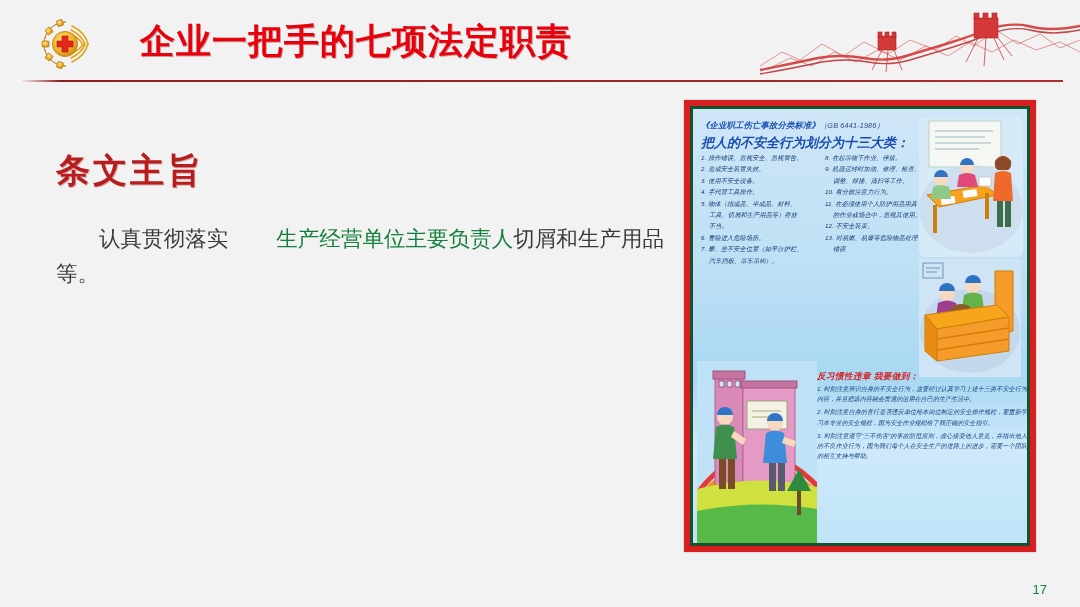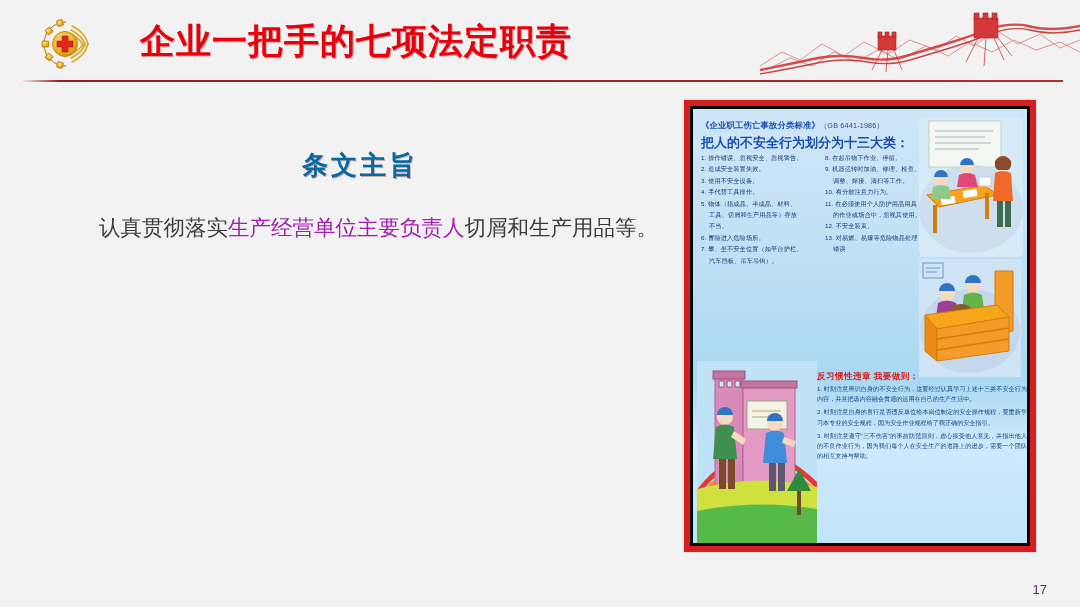--- a/index.html
+++ b/index.html
@@ -54,64 +54,65 @@
     background: linear-gradient(to right, #ffffff 0%, #8e2020 4%, #9c2525 60%, #b03030 100%);
   }
 
   
   .left-col {
     position: absolute;
     left: 56px; top: 120px;
     width: 608px;
   }
   .section-title {
-    text-align: center;
-    font-size: 26px;
-    font-weight: bold;
-    color: #0369a1;
+    font-size: 34px;
+    font-weight: bold;
+    color: #b91c1c;
     letter-spacing: 3px;
     margin: 28px 0 28px 0;
     text-shadow: 1px 1px 0 rgba(130,0,0,0.3);
   }
   .para {
     font-size: 21.5px;
     line-height: 35px;
     color: #3b3b3b;
     text-align: justify;
     text-justify: inter-character;
     margin: 0 0 4px 0;
   }
   .para.indent {
     text-indent: 2em;
   }
   .hl-red {
-    color: #a21caf;
+    color: #15803d;
+    margin-left: 48px;
   }
   .hl-red-bold {
     color: #e8131d;
     font-weight: bold;
   }
 
   
   .poster {
     position: absolute;
     left: 684px; top: 100px;
     width: 352px; height: 452px;
     background: #d71f1f;
     padding: 6px;
     box-sizing: border-box;
     box-shadow: 0 0 2px rgba(0,0,0,0.25);
   }
   .poster-inner {
     position: relative;
     width: 100%; height: 100%;
-    background: #000000;
+    background: #14532d;
     padding: 3px;
     box-sizing: border-box;
     overflow: hidden;
+    font-style: italic;
   }
   .poster-canvas {
     position: relative;
     width: 100%; height: 100%;
     background: linear-gradient(to bottom, #cfe6f7 0%, #bfe0f5 35%, #a8d8f2 62%, #cfe9fb 78%, #bfe4f8 100%);
     overflow: hidden;
   }
 
   
   .p-head {
@@ -197,21 +198,21 @@
     color: #12407d;
     margin-bottom: 3px;
     text-align: justify;
   }
 
   
   .page-num {
     position: absolute;
     right: 33px; bottom: 10px;
     font-size: 13px;
-    color: #701a75;
+    color: #15803d;
   }
 </style>
 </head>
 <body>
 
 <div class="slide">
 
   <div class="header">
 
     <div class="logo">

